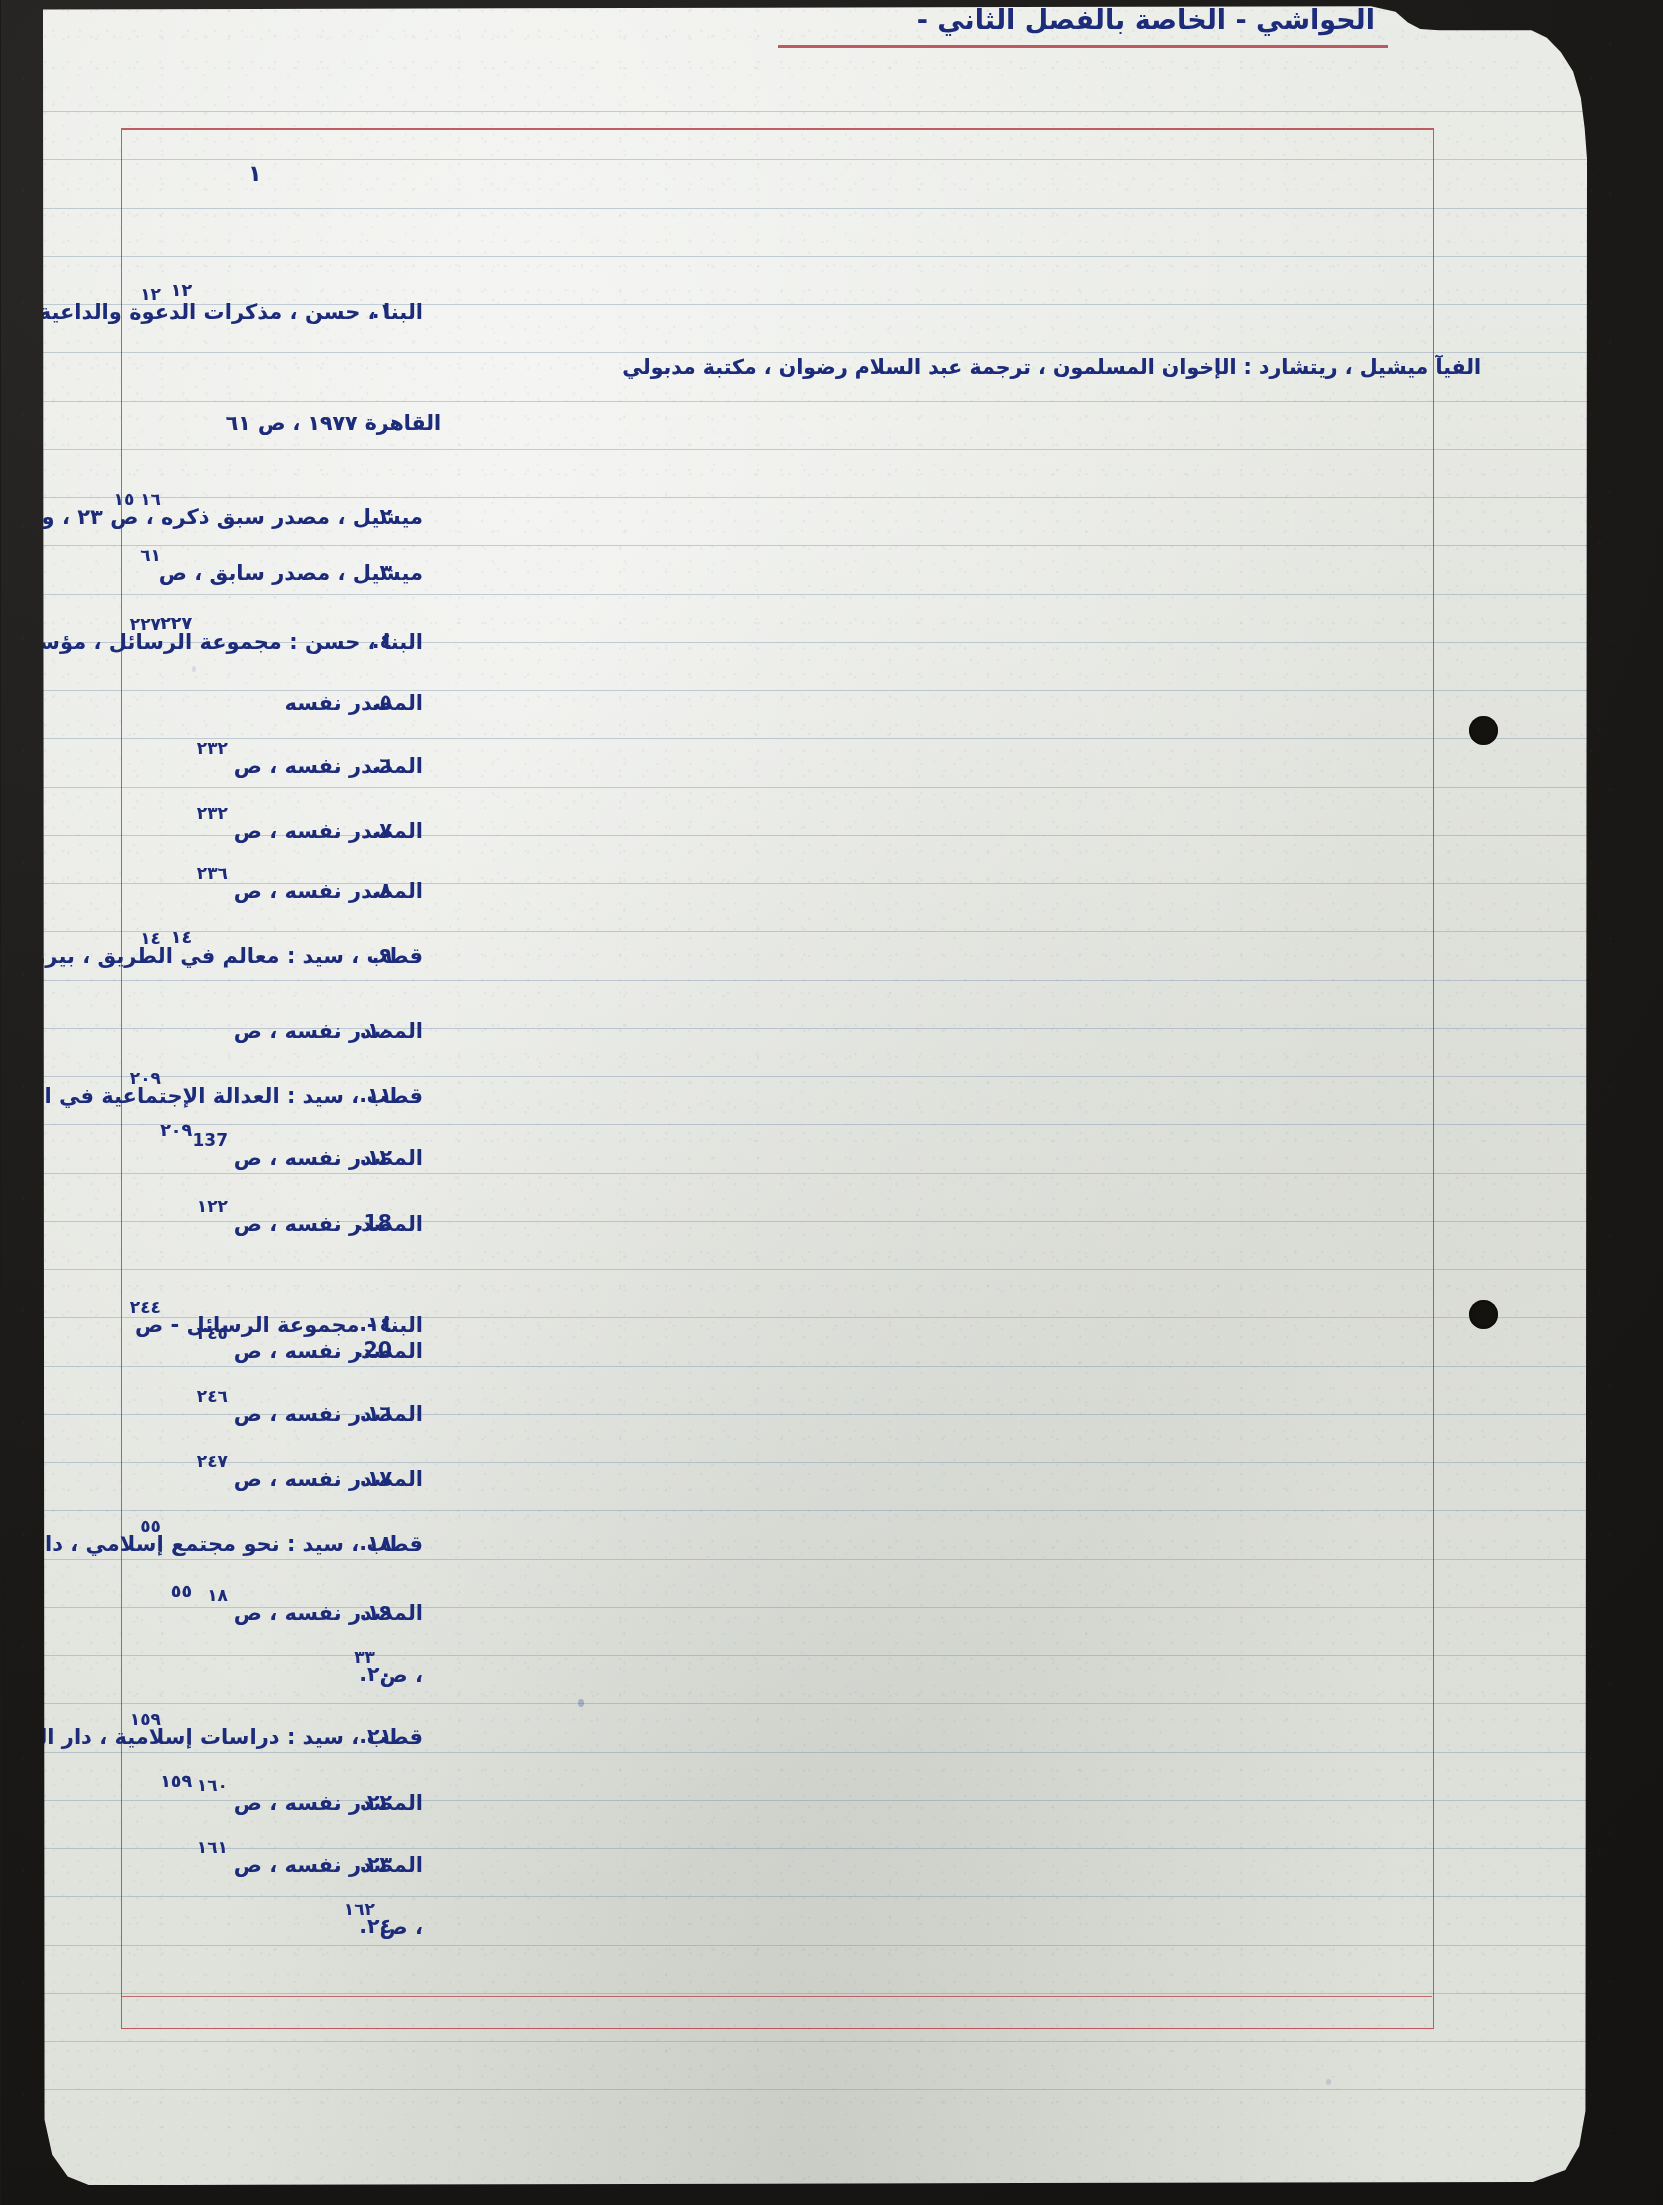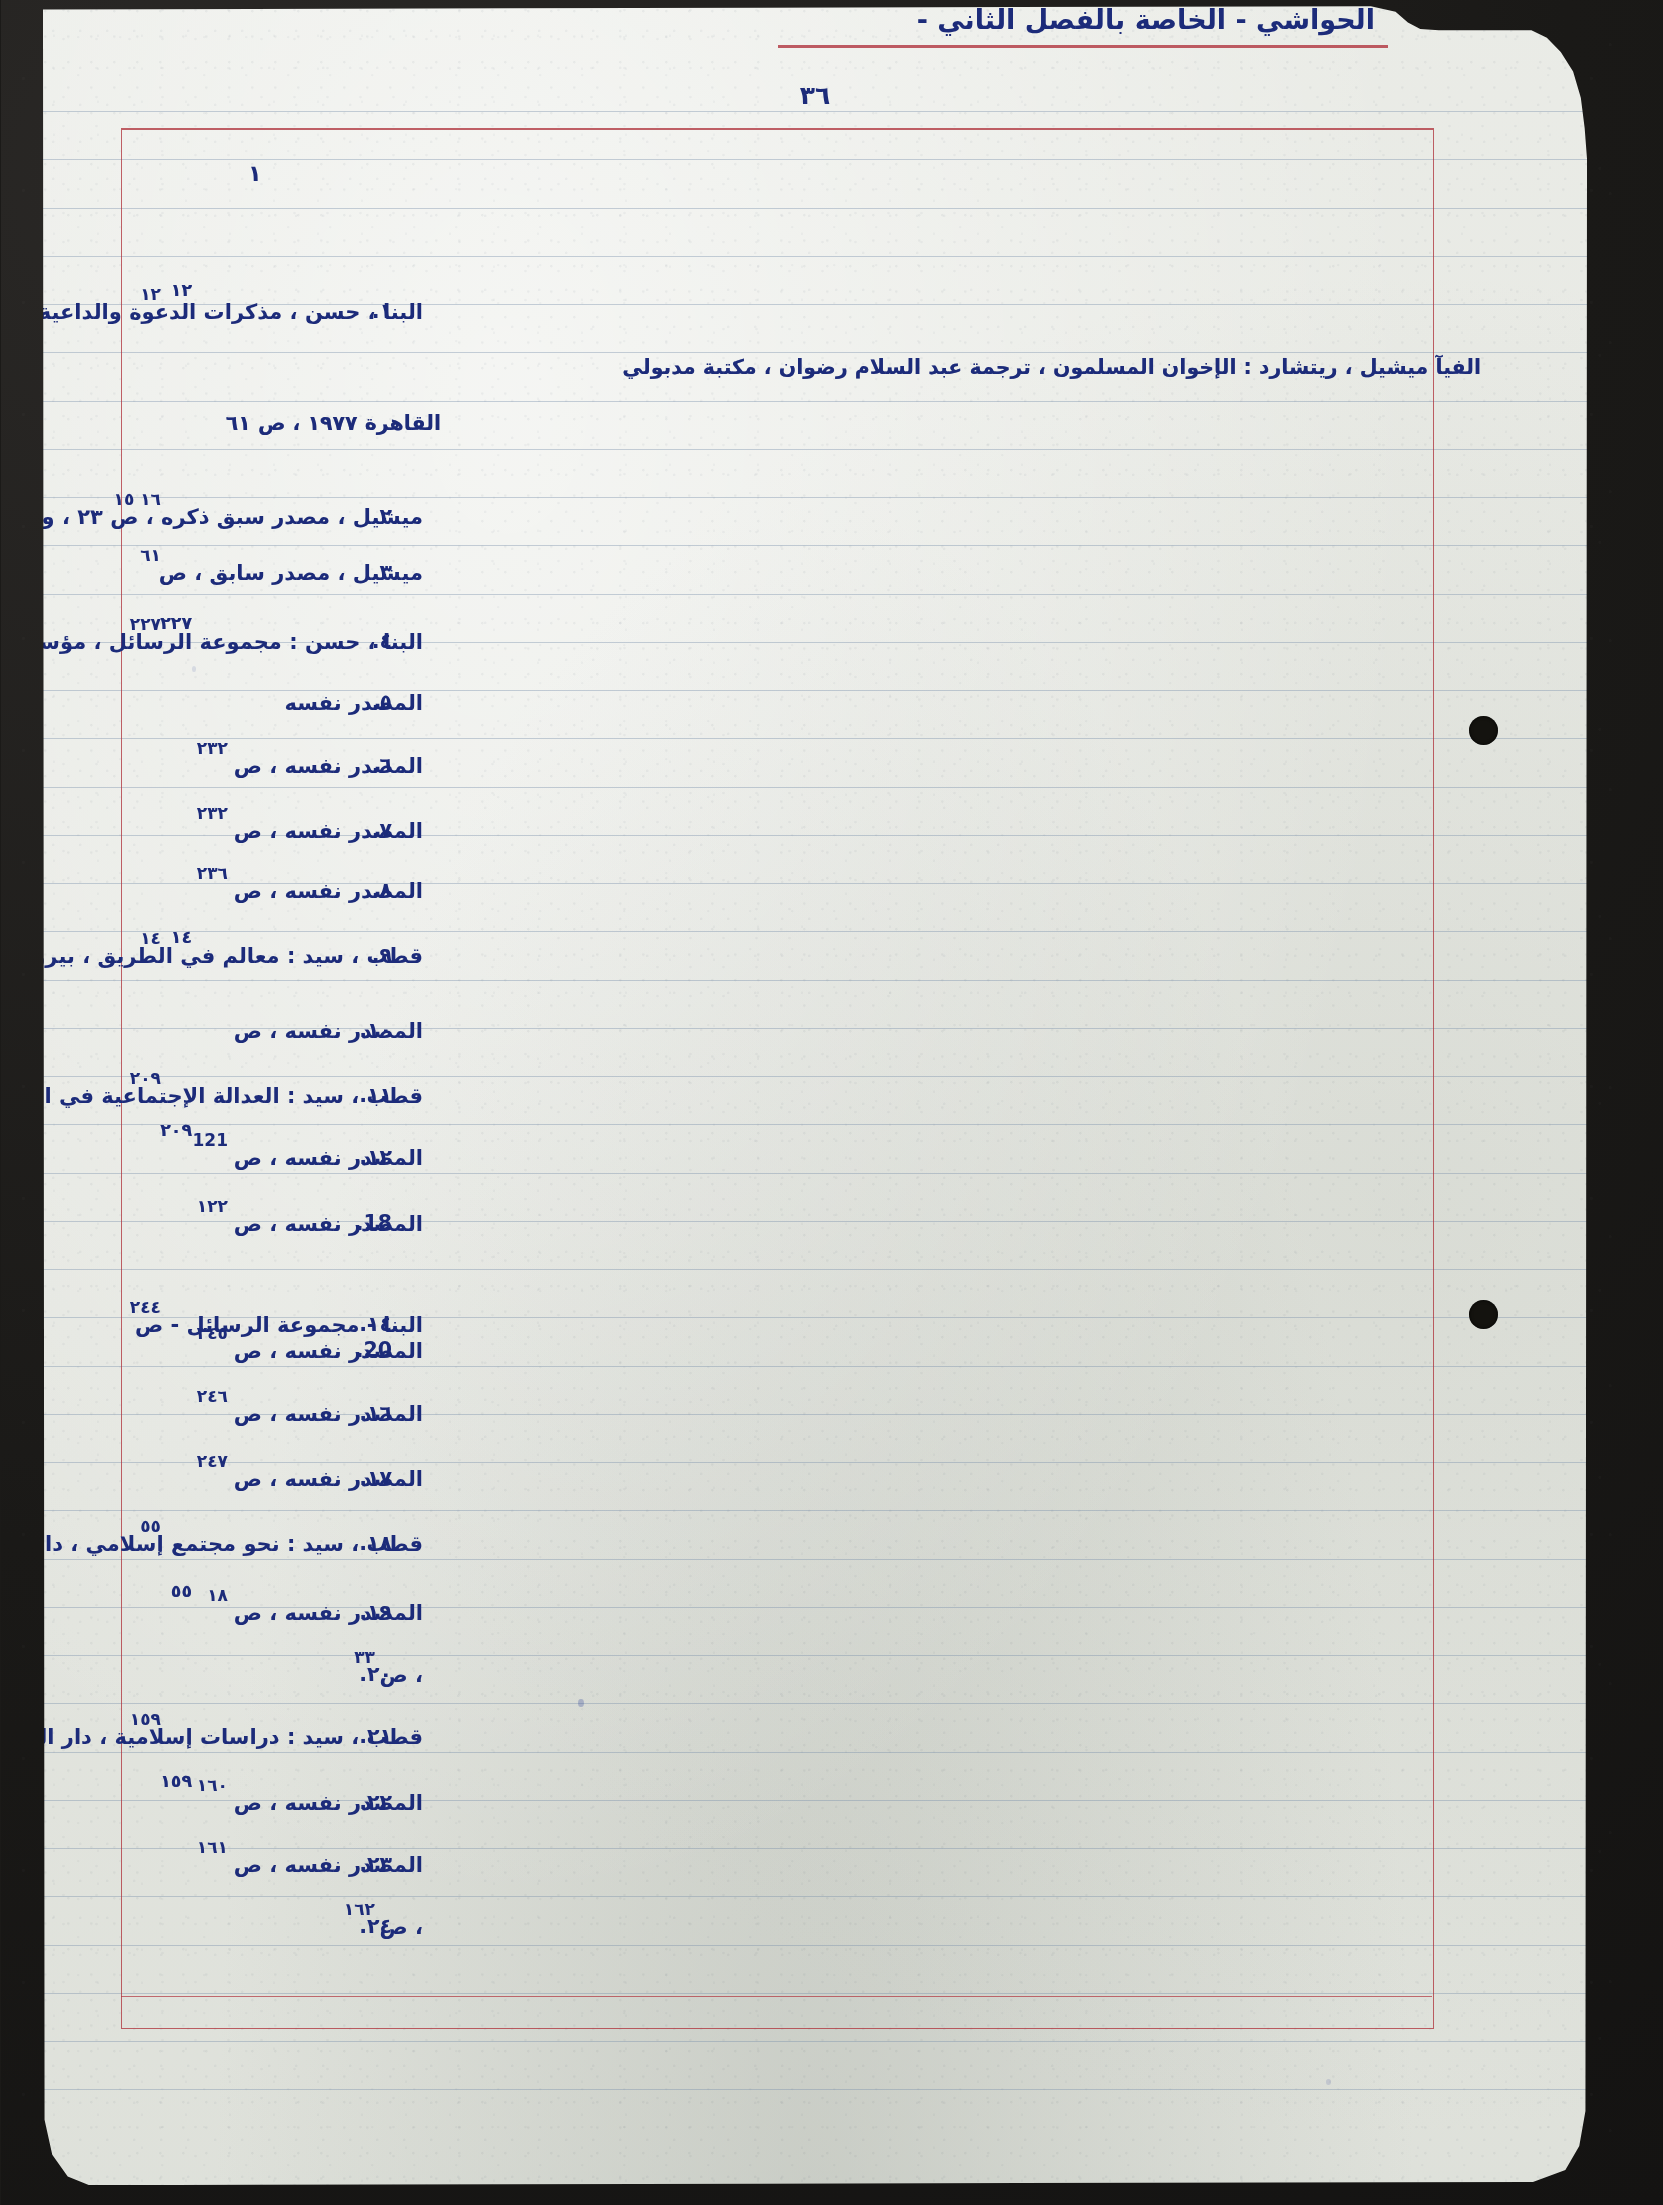--- a/index.html
+++ b/index.html
@@ -200,21 +200,20 @@
       <div class="rule" style="top: 1785px;"></div>
       <div class="rule" style="top: 1834px;"></div>
       <div class="rule" style="top: 1882px;"></div>
       <div class="rule" style="top: 1930px;"></div>
       <div class="rule" style="top: 1978px;"></div>
     </div>
 
   <div class="redframe"></div>
   <div class="redframe b2"></div>
 
-  <div class="pagenum">٣٦</div>
 
   <div class="title-row">
     <span class="idx">١</span>
   </div>
   <div class="title-txt">الحواشي - الخاصة بالفصل الثاني -</div>
   <div class="title-underline"></div>
 
   <div id="entries">
       <div class="entry" style="top: 293px;">
         <span class="num" style="right: 1195px;">١.</span>
@@ -267,21 +266,21 @@
         <span class="txt" style="right: 1164px; top: 1.2px;">المصدر نفسه ، ص</span>
       </div>
       <div class="entry" style="top: 1077px;">
         <span class="num" style="right: 1195px;">١١.</span>
         <span class="txt" style="right: 1164px; top: 1.2px;">قطب ، سيد : العدالة الإجتماعية في الإسلام ، دار الشروق ، بيروت ١٩٧٨ ، ص</span>
         <span class="pgnum" style="right: 1426px; top: -15px;">٢٠٩</span>
       </div>
       <div class="entry" style="top: 1139px;">
         <span class="num" style="right: 1195px;">١٢.</span>
         <span class="txt" style="right: 1164px; top: 1.2px;">المصدر نفسه ، ص</span>
-        <span class="pgnum" style="right: 1359px; top: -15px;">121</span>
+        <span class="pgnum" style="right: 1359px; top: -15px;">137</span>
       </div>
       <div class="entry" style="top: 1205px;">
         <span class="num" style="right: 1195px;">18.</span>
         <span class="txt" style="right: 1164px; top: 1.2px;">المصدر نفسه ، ص</span>
         <span class="pgnum" style="right: 1359px; top: -15px;">١٢٢</span>
       </div>
       <div class="entry" style="top: 1306px;">
         <span class="num" style="right: 1195px;">١٤.</span>
         <span class="txt" style="right: 1164px; top: 1.2px;">البنا - مجموعة الرسائل - ص</span>
         <span class="pgnum" style="right: 1426px; top: -15px;">٢٤٤</span>

